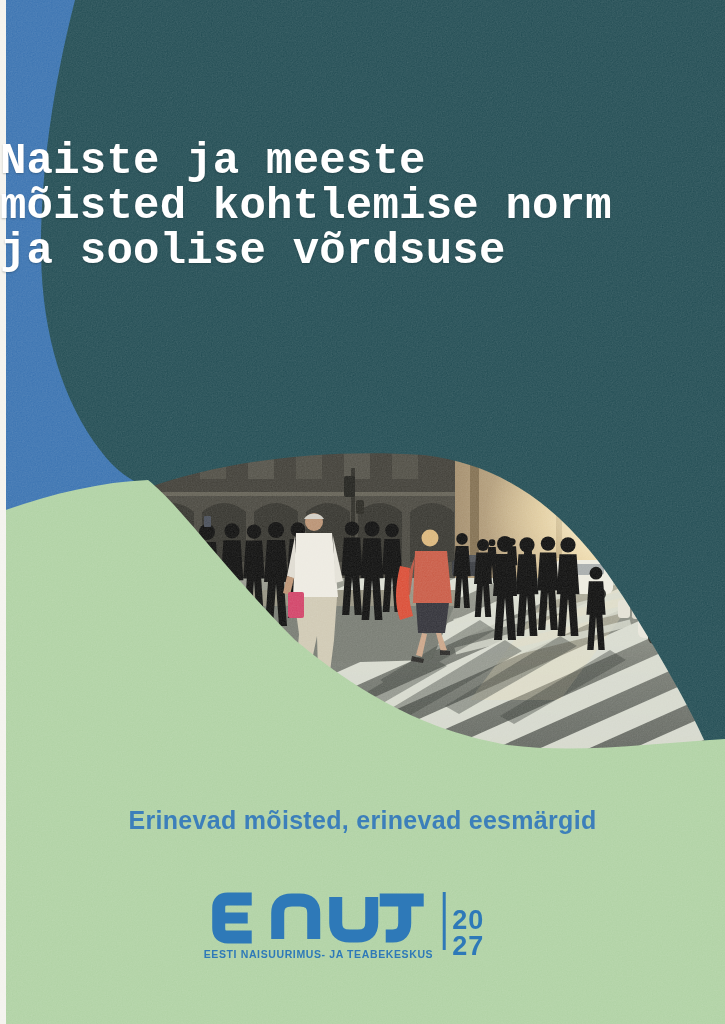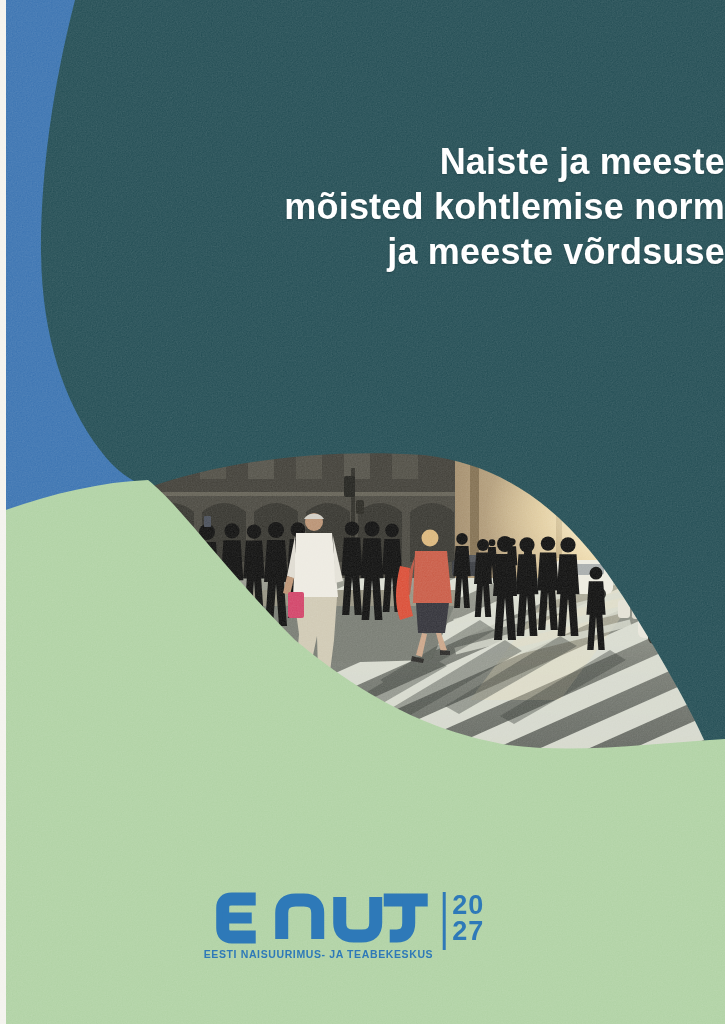--- a/index.html
+++ b/index.html
@@ -6,48 +6,49 @@
   .page{
     position:relative;
     width:725px;height:1024px;
     overflow:hidden;
     background:var(--green,#abcf9f);
     font-family:"Liberation Sans",sans-serif;
   }
   .bg-art{position:absolute;left:0;top:0;width:725px;height:1024px;display:block;}
   .title-block{
     position:absolute;top:139px;left:0;width:100%;
-    text-align:right;color:var(--title-white,#fff);
-    font-weight:700;font-size:36px;line-height:45px;letter-spacing:.2px;
+    text-align:left;color:var(--title-white,#fff);
+    font-weight:700;font-size:44px;line-height:45px;letter-spacing:.2px;
     text-shadow:0 1px 2px rgba(0,20,25,.25);
+    font-family:Liberation Mono, monospace;
   }
   .subtitle{
     position:absolute;top:806px;left:0;width:100%;
     text-align:center;color:var(--subtitle-blue,#3c7fba);
     font-weight:700;font-size:25px;letter-spacing:.3px;
   }
   .logo-block{
     position:absolute;top:891px;left:344px;transform:translateX(-50%);
     display:flex;align-items:flex-start;
   }
-  .logo-left{display:flex;flex-direction:column;align-items:flex-end;}
+  .logo-left{display:flex;flex-direction:column;align-items:center;}
   .enut-svg{display:block;width:222px;height:54px;}
   .logo-stroke{stroke:var(--logo-blue,#2e79b8);fill:none;stroke-linejoin:round;}
   .logo-tagline{
     margin-top:3px;color:var(--logo-blue,#2e79b8);
     font-size:10.5px;font-weight:700;letter-spacing:.62px;white-space:nowrap;
   }
   .logo-divider{
     width:3px;height:58px;background:var(--logo-blue,#2e79b8);
     margin:1px 7px 0 9px;
   }
   .logo-years{
     color:var(--logo-blue,#2e79b8);
     font-size:27px;font-weight:700;line-height:26px;letter-spacing:1px;
-    margin-top:1px;
+    margin-top:16px;
   }
 </style>
 </head>
 <body>
 
 <div class="page">
 
   <svg class="bg-art" viewBox="0 0 725 1024" aria-hidden="false">
     <defs>
       <clipPath id="photoClip">
@@ -237,23 +238,24 @@
              C578,754 656,743 725,739
              L725,1024 L0,1024 Z" fill="var(--green,#abcf9f)"></path>
 
     <rect x="0" y="0" width="6" height="1024" fill="#f3f2ed"></rect>
     <rect x="0" y="0" width="725" height="1024" filter="url(#grain)" opacity=".35"></rect>
   </svg>
 
   <div class="title-block">
     <div>Naiste ja meeste</div>
     <div>mõisted kohtlemise norm</div>
-    <div>ja meeste võrdsuse</div>
+    <div>ja soolise võrdsuse</div>
   </div>
 
+  <div class="subtitle">Erinevad mõisted, erinevad eesmärgid</div>
 
   <div class="logo-block">
     <div class="logo-left">
       <svg class="enut-svg" viewBox="0 0 218 54" role="img" aria-label="ENUT">
         <g class="logo-stroke" stroke-width="13" stroke-linecap="butt">
           <g>
             <path d="M42,8 L18,8 Q9,8 9,17 L9,37 Q9,46 18,46 L42,46"></path>
             <path d="M9,27 L38,27" stroke-width="11"></path>
           </g>
           <g transform="translate(58,0)">

